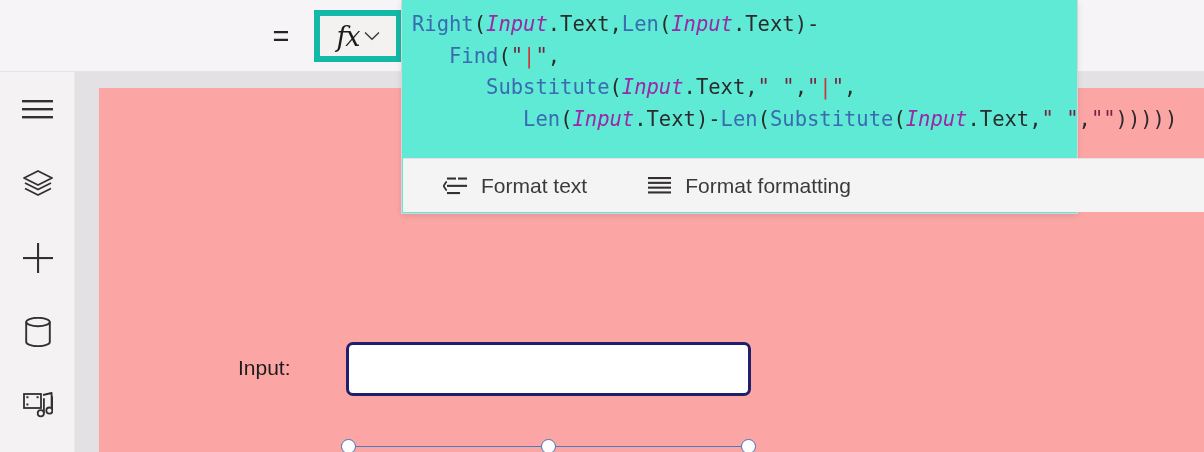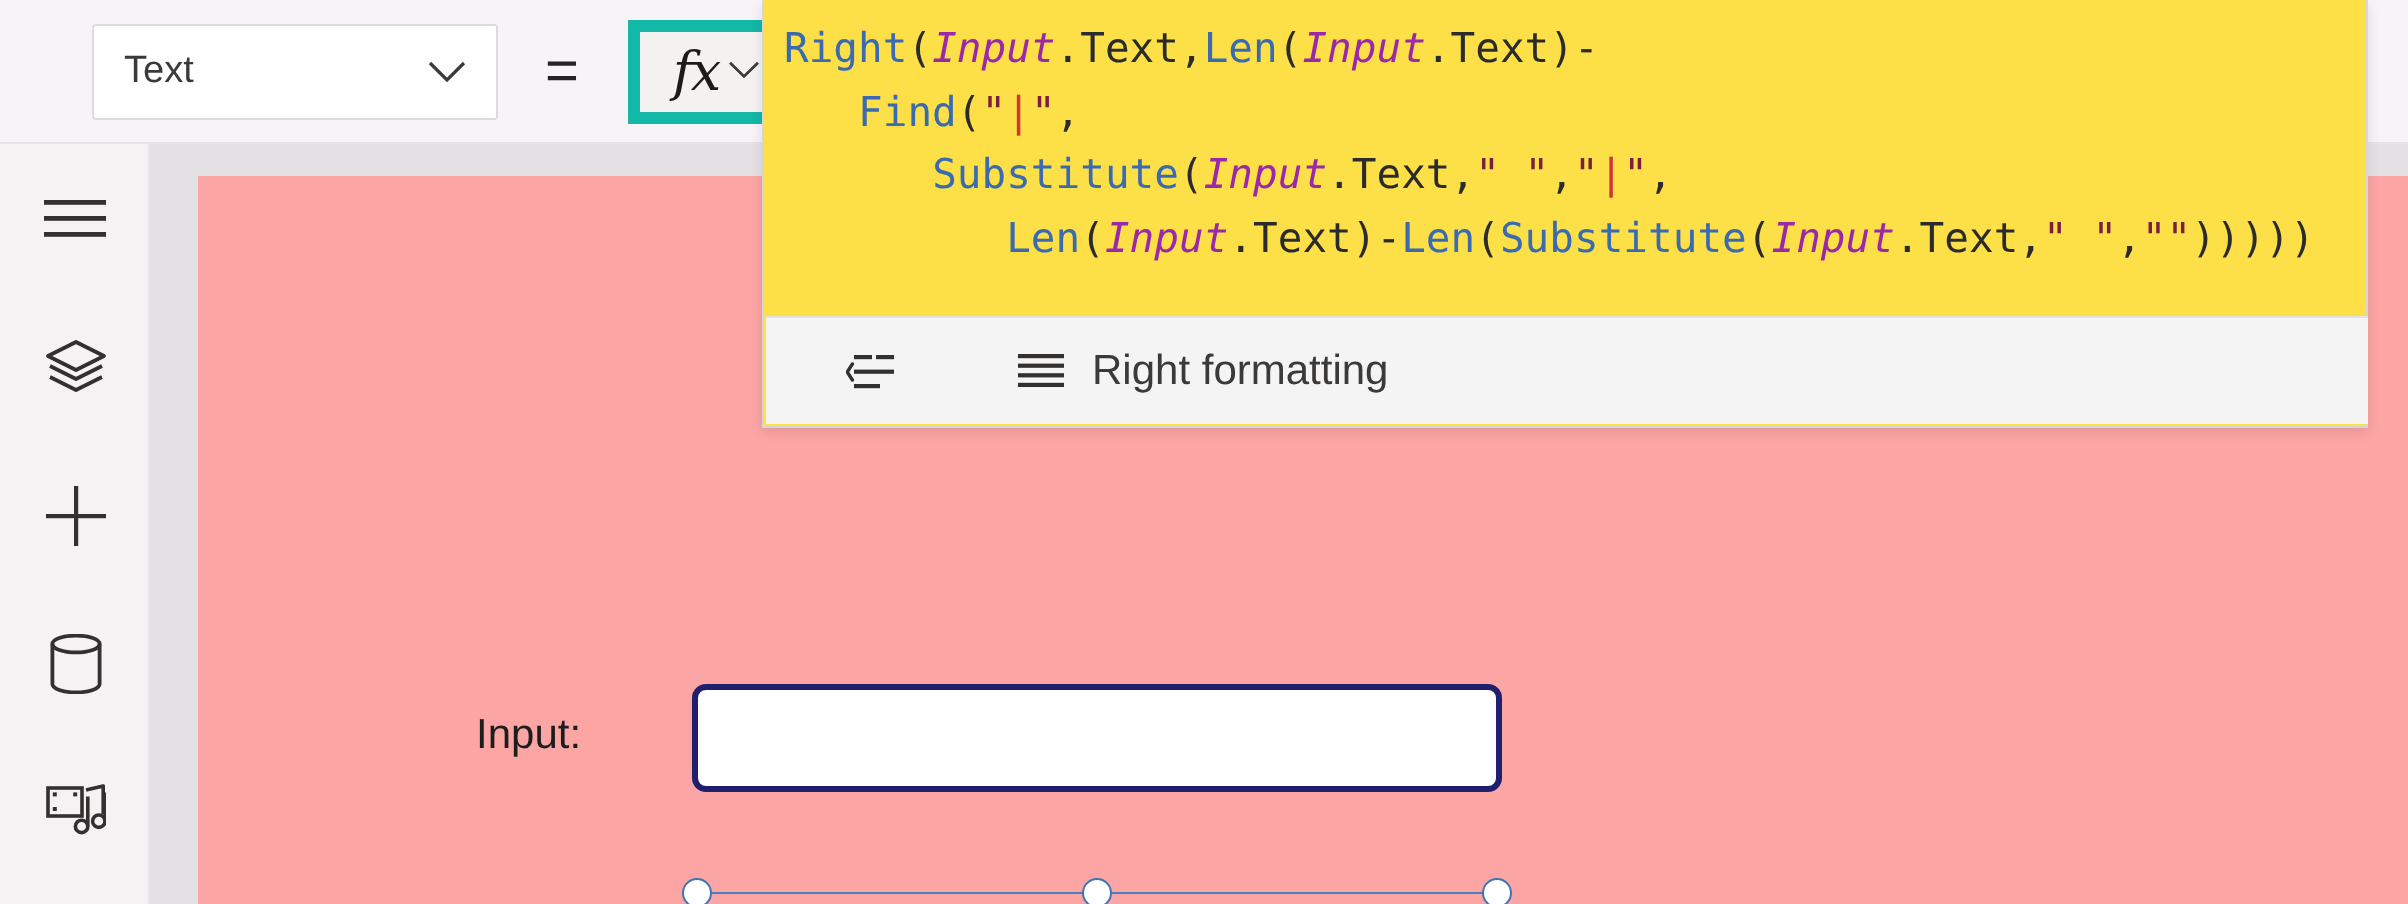--- a/index.html
+++ b/index.html
@@ -94,22 +94,22 @@
   .handle {
     position: absolute; width: 15px; height: 15px; border-radius: 50%;
     background: #ffffff; border: 1.6px solid #3f73ba;
   }
   .h-tl { left: -7px;  top: -7px; }
   .h-tm { left: 193px; top: -7px; }
   .h-tr { left: 393px; top: -7px; }
 
   
   .formula-panel {
-    position: absolute; left: 381px; top: 0; width: 803px; height: 214px;
-    background: #fde047;
+    position: absolute; left: 401px; top: 0; width: 677px; height: 214px;
+    background: #5eead4;
     border: 1px solid #d6d4d6;
     border-top: none;
     box-shadow: 0 2px 6px rgba(0,0,0,0.10);
   }
   .formula-code {
     position: absolute; left: 0; top: 0; width: 803px; height: 158px;
     padding: 9px 0 0 10px;
     font-family: "DejaVu Sans Mono", monospace;
     font-size: 20.5px;
     line-height: 31.5px;
@@ -212,28 +212,20 @@
           <circle cx="26.4" cy="19.6" r="3.1" fill="none" stroke="#323130" stroke-width="1.8"></circle>
           <path d="M20.9 22.2 V7.2 M29.5 19.6 V5.2" stroke="#323130" stroke-width="1.8" fill="none"></path>
         </svg>
       </span>
     </div>
   </div>
 
   <div class="topbar">
     <div class="topbar-underline"></div>
 
-    <div class="prop-select">
-      <span class="val">Text</span>
-      <span class="chev">
-        <svg width="19" height="12" viewBox="0 0 19 12">
-          <polyline points="1,1.5 9.5,10 18,1.5" fill="none" stroke="#3b3a39" stroke-width="1.6"></polyline>
-        </svg>
-      </span>
-    </div>
 
     <div class="equals">=</div>
 
     <div class="fx-button">
       <span class="fx-glyph">fx</span>
       <span>
         <svg width="16" height="10" viewBox="0 0 16 10">
           <polyline points="1,1.4 8,8.2 15,1.4" fill="none" stroke="#3b3a39" stroke-width="1.4"></polyline>
         </svg>
       </span>
@@ -251,29 +243,30 @@
       <div class="fa-btn">
         <span class="fa-ico">
           <svg width="25" height="20" viewBox="0 0 25 20">
             <rect x="4" y="1.5" width="9" height="2.1" fill="#323130"></rect>
             <rect x="15" y="1.5" width="9" height="2.1" fill="#323130"></rect>
             <rect x="4" y="8.8" width="20" height="2.1" fill="#323130"></rect>
             <rect x="4" y="16" width="13" height="2.1" fill="#323130"></rect>
             <polyline points="3.2,6 0.6,10 3.2,14" fill="none" stroke="#323130" stroke-width="1.7" stroke-linejoin="round" stroke-linecap="round"></polyline>
           </svg>
         </span>
+        <span>Format text</span>
       </div>
 
       <div class="fa-btn">
         <span class="fa-ico">
           <svg width="25" height="20" viewBox="0 0 25 20">
             <rect x="1" y="1" width="23" height="2.1" fill="#323130"></rect>
             <rect x="1" y="5.8" width="23" height="2.1" fill="#323130"></rect>
             <rect x="1" y="10.6" width="23" height="2.1" fill="#323130"></rect>
             <rect x="1" y="15.4" width="23" height="2.1" fill="#323130"></rect>
           </svg>
         </span>
-        <span>Right formatting</span>
+        <span>Format formatting</span>
       </div>
     </div>
   </div>
 
 </div>
 
 </body></html>

